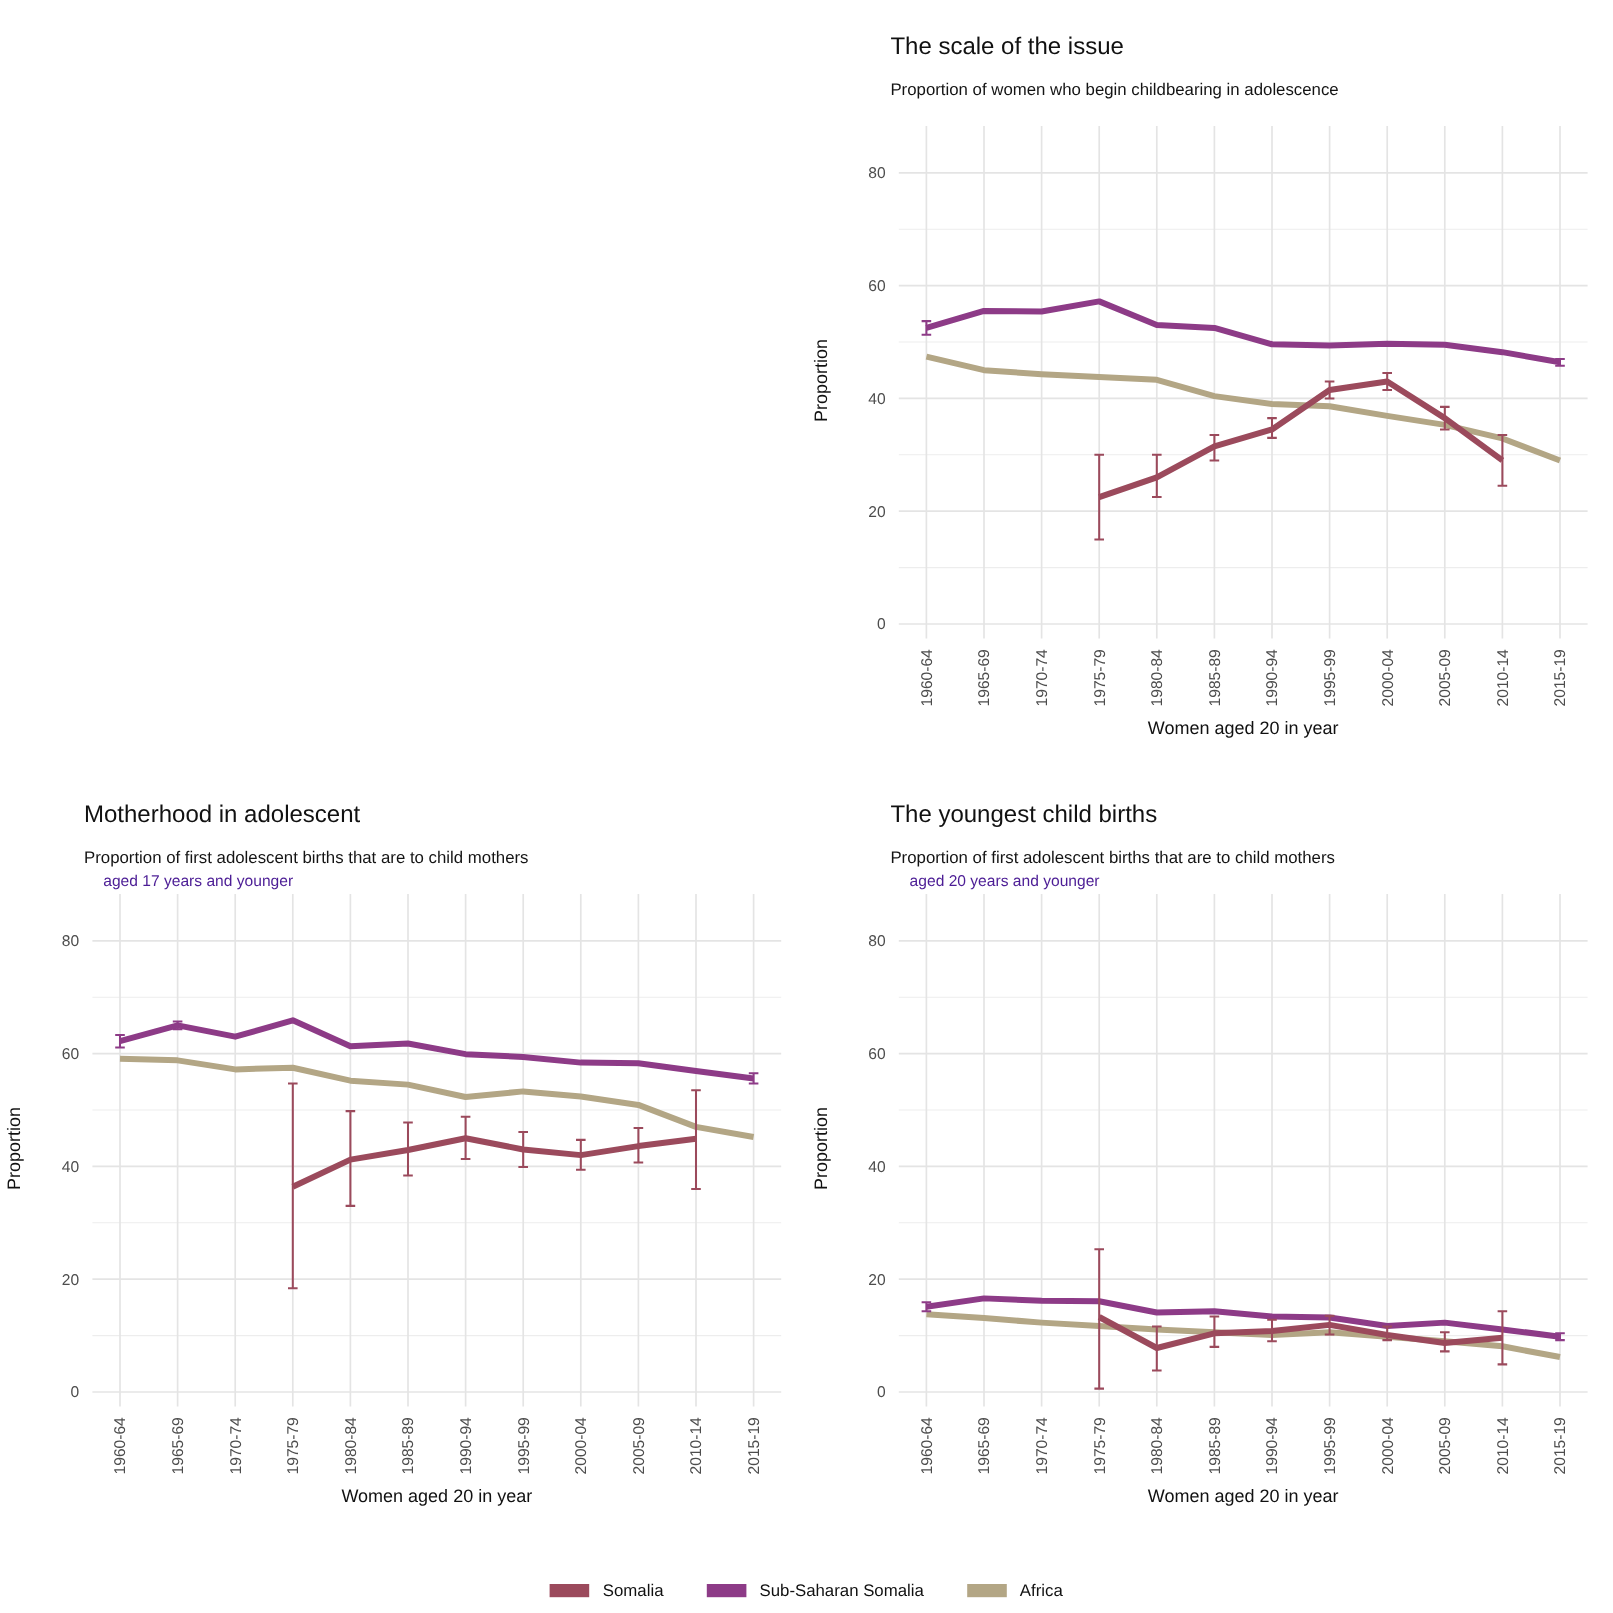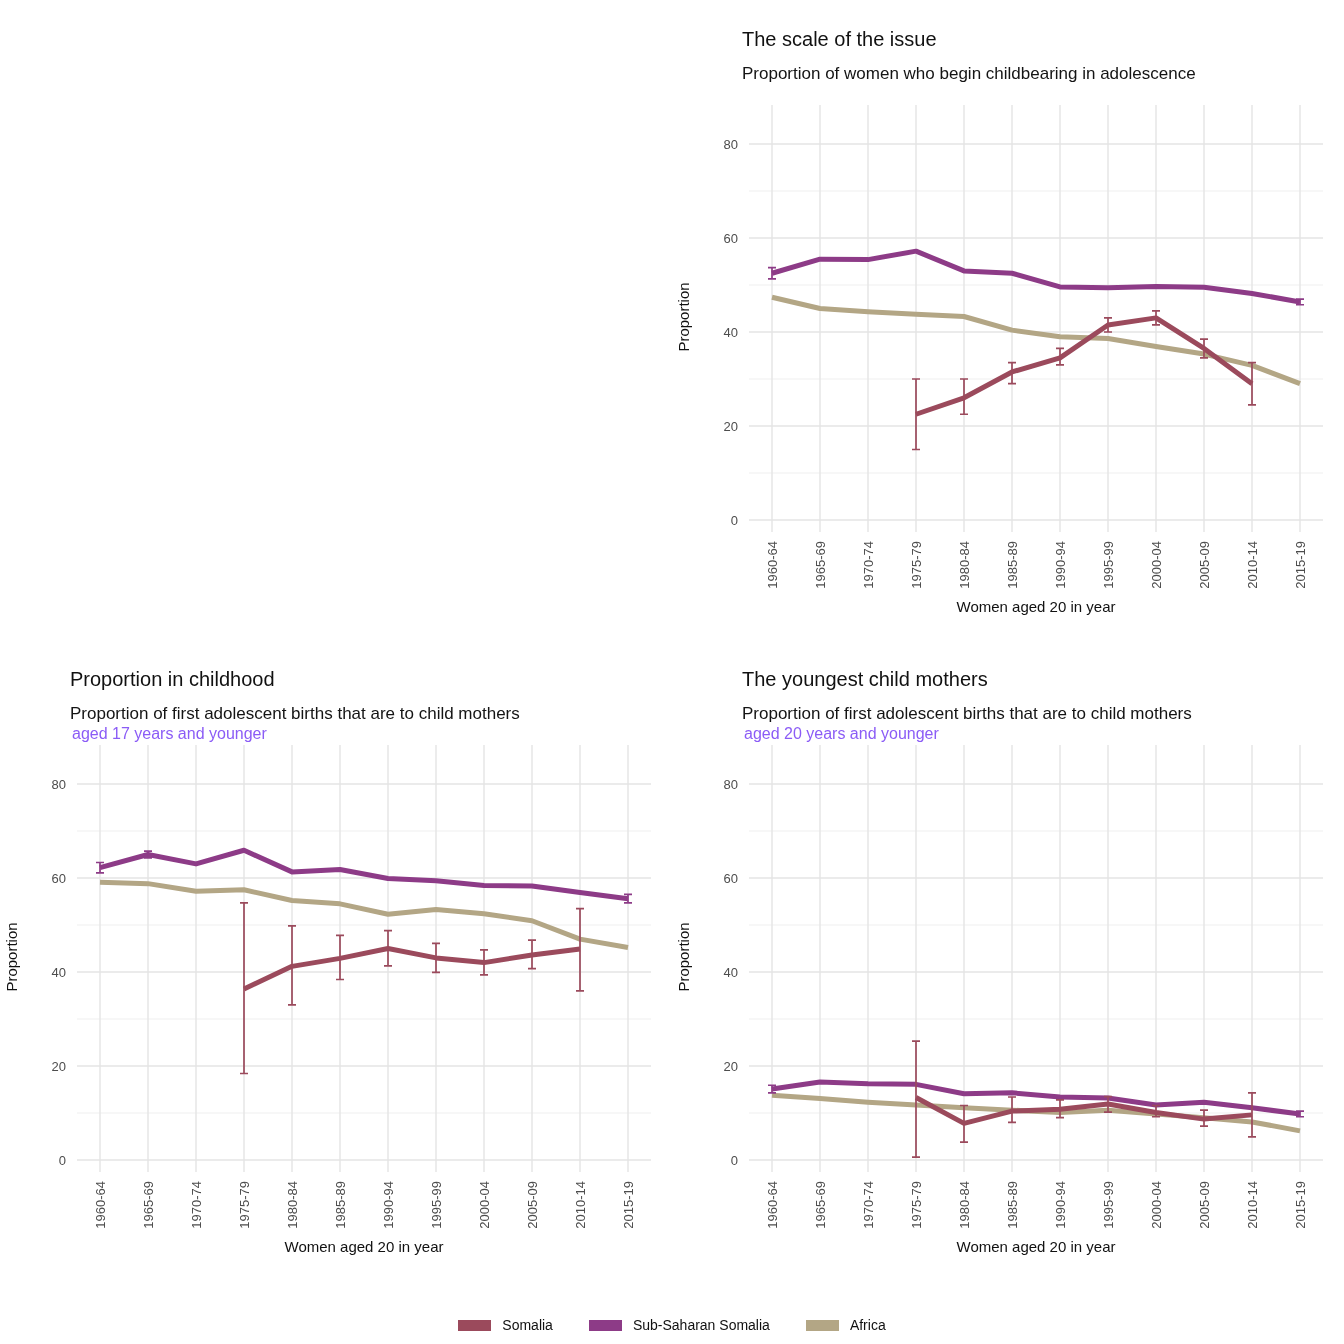--- a/index.html
+++ b/index.html
@@ -1,21 +1,21 @@
 <!DOCTYPE html>
 <html><head>
 <meta charset="utf-8">
 <style>
   html,body{margin:0;padding:0;background:#ffffff;}
   body{width:1344px;height:1344px;font-family:"Liberation Sans",sans-serif;}
   .page{position:relative;width:1344px;height:1344px;background:#fff;overflow:hidden;margin-top:20px;}
   .cell{position:absolute;width:672px;height:640px;}
   .chart-title{position:absolute;left:70px;top:8px;font-size:20px;color:#111;white-space:nowrap;}
-  .chart-subtitle{position:absolute;left:70px;top:44px;font-size:17px;color:#141414;line-height:20px;white-space:nowrap;}
-  .chart-subtitle2{position:absolute;left:72px;top:64px;font-size:16px;color:#8b5cf6;line-height:20px;white-space:nowrap;}
+  .chart-subtitle{position:absolute;left:70px;top:44px;font-size:14px;color:#141414;line-height:20px;white-space:nowrap;}
+  .chart-subtitle2{position:absolute;left:86px;top:64px;font-size:13px;color:#4c1d95;line-height:20px;white-space:nowrap;}
   svg.plot{position:absolute;left:0;top:0;}
   svg text{font-family:"Liberation Sans",sans-serif;}
   .legend{position:absolute;left:0;top:1280px;width:1344px;height:50px;display:flex;justify-content:center;}
   .legend-item{display:flex;align-items:center;margin:0 18px;}
   .legend-swatch{display:inline-block;width:33px;height:11px;margin-right:11px;}
   .legend-label{font-size:14px;color:#111;}
 </style>
 </head>
 <body>
 
@@ -78,21 +78,21 @@
         <text x="488.5" y="521" text-anchor="end" font-size="13" fill="#4D4D4D" transform="rotate(-90 488.5 521)">2000-04</text>
         <text x="536.5" y="521" text-anchor="end" font-size="13" fill="#4D4D4D" transform="rotate(-90 536.5 521)">2005-09</text>
         <text x="584.5" y="521" text-anchor="end" font-size="13" fill="#4D4D4D" transform="rotate(-90 584.5 521)">2010-14</text>
         <text x="632.5" y="521" text-anchor="end" font-size="13" fill="#4D4D4D" transform="rotate(-90 632.5 521)">2015-19</text>
         <text x="364" y="592" text-anchor="middle" font-size="15" fill="#111">Women aged 20 in year</text>
         <text x="17" y="297" text-anchor="middle" font-size="15" fill="#111" transform="rotate(-90 17 297)">Proportion</text>
       </svg>
   </div>
 
   <div class="cell" style="left:0;top:640px">
-    <div class="chart-title">Proportion in childhood</div>
+    <div class="chart-title">Motherhood in adolescent</div>
     <div class="chart-subtitle">Proportion of first adolescent births that are to child mothers</div>
     <div class="chart-subtitle2">aged 17 years and younger</div>
     <svg class="plot" width="672" height="640" viewBox="0 0 672 640">
         <line x1="77" x2="651" y1="453" y2="453" stroke="#EDEDED" stroke-width="0.9"></line>
         <line x1="77" x2="651" y1="359" y2="359" stroke="#EDEDED" stroke-width="0.9"></line>
         <line x1="77" x2="651" y1="265" y2="265" stroke="#EDEDED" stroke-width="0.9"></line>
         <line x1="77" x2="651" y1="171" y2="171" stroke="#EDEDED" stroke-width="0.9"></line>
         <line x1="77" x2="651" y1="500" y2="500" stroke="#E4E4E4" stroke-width="1.4"></line>
         <line x1="77" x2="651" y1="406" y2="406" stroke="#E4E4E4" stroke-width="1.4"></line>
         <line x1="77" x2="651" y1="312" y2="312" stroke="#E4E4E4" stroke-width="1.4"></line>
@@ -140,21 +140,21 @@
         <text x="488.5" y="521" text-anchor="end" font-size="13" fill="#4D4D4D" transform="rotate(-90 488.5 521)">2000-04</text>
         <text x="536.5" y="521" text-anchor="end" font-size="13" fill="#4D4D4D" transform="rotate(-90 536.5 521)">2005-09</text>
         <text x="584.5" y="521" text-anchor="end" font-size="13" fill="#4D4D4D" transform="rotate(-90 584.5 521)">2010-14</text>
         <text x="632.5" y="521" text-anchor="end" font-size="13" fill="#4D4D4D" transform="rotate(-90 632.5 521)">2015-19</text>
         <text x="364" y="592" text-anchor="middle" font-size="15" fill="#111">Women aged 20 in year</text>
         <text x="17" y="297" text-anchor="middle" font-size="15" fill="#111" transform="rotate(-90 17 297)">Proportion</text>
       </svg>
   </div>
 
   <div class="cell" style="left:672px;top:640px">
-    <div class="chart-title">The youngest child mothers</div>
+    <div class="chart-title">The youngest child births</div>
     <div class="chart-subtitle">Proportion of first adolescent births that are to child mothers</div>
     <div class="chart-subtitle2">aged 20 years and younger</div>
     <svg class="plot" width="672" height="640" viewBox="0 0 672 640">
         <line x1="77" x2="651" y1="453" y2="453" stroke="#EDEDED" stroke-width="0.9"></line>
         <line x1="77" x2="651" y1="359" y2="359" stroke="#EDEDED" stroke-width="0.9"></line>
         <line x1="77" x2="651" y1="265" y2="265" stroke="#EDEDED" stroke-width="0.9"></line>
         <line x1="77" x2="651" y1="171" y2="171" stroke="#EDEDED" stroke-width="0.9"></line>
         <line x1="77" x2="651" y1="500" y2="500" stroke="#E4E4E4" stroke-width="1.4"></line>
         <line x1="77" x2="651" y1="406" y2="406" stroke="#E4E4E4" stroke-width="1.4"></line>
         <line x1="77" x2="651" y1="312" y2="312" stroke="#E4E4E4" stroke-width="1.4"></line>

